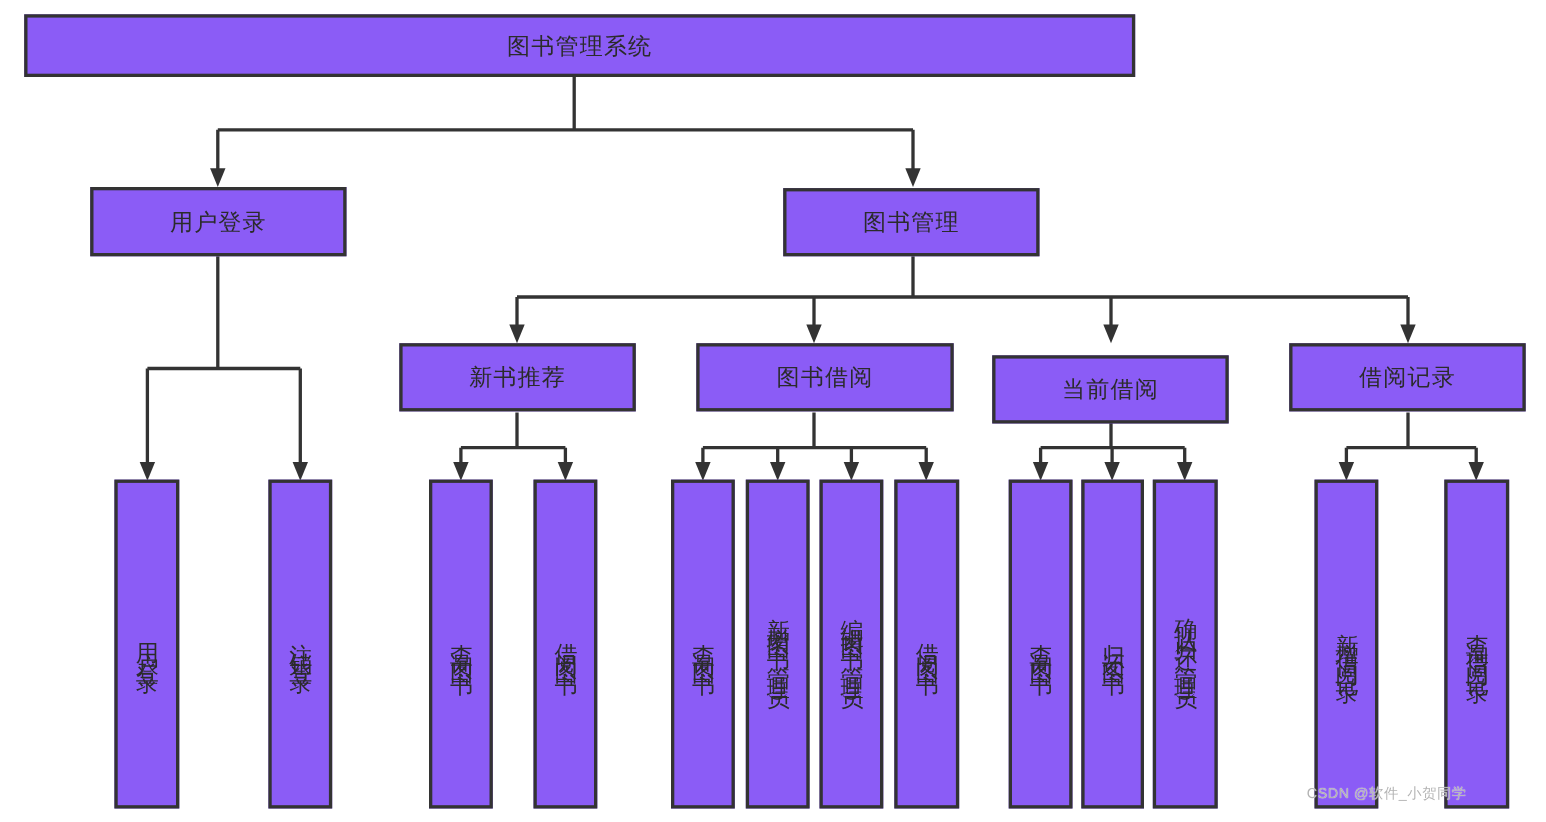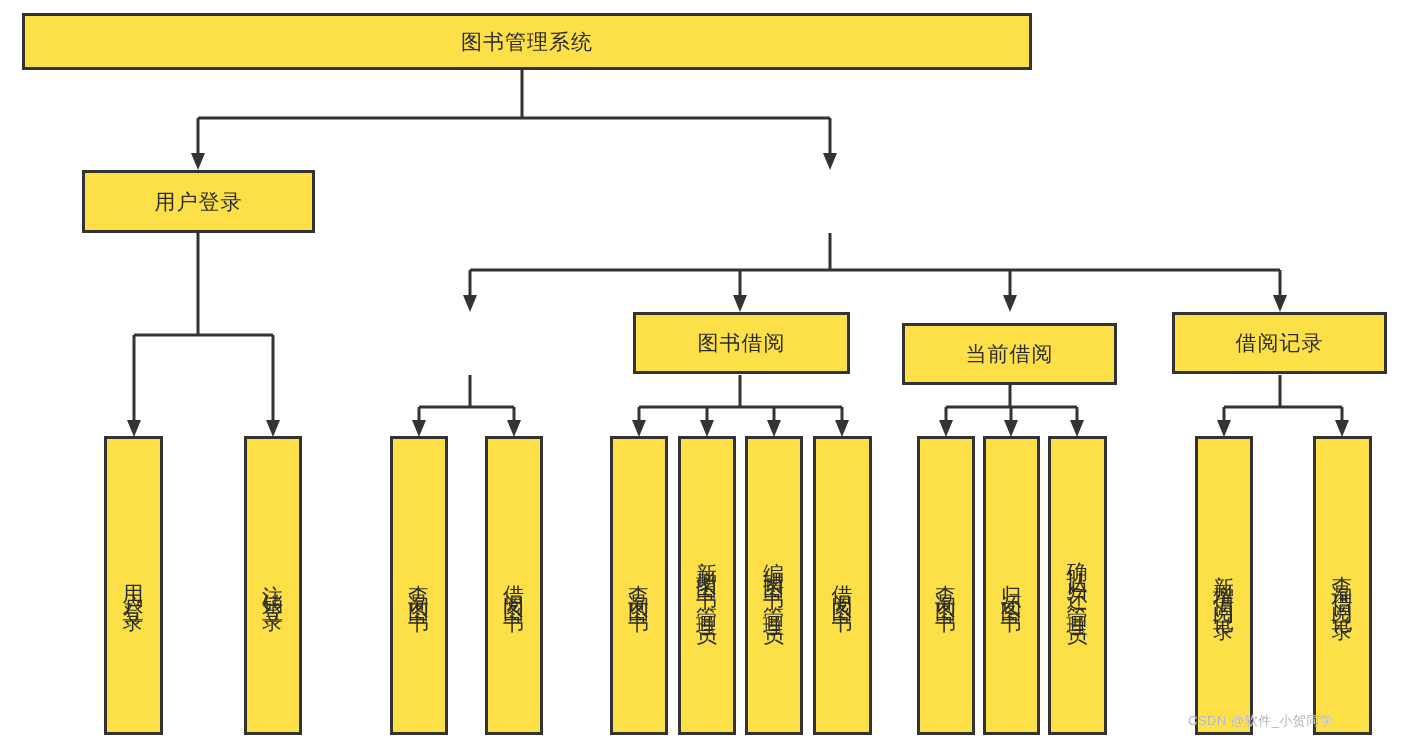--- a/index.html
+++ b/index.html
@@ -8,21 +8,21 @@
     width: 1405px;
     height: 747px;
     background: #ffffff;
     font-family: "Liberation Sans", sans-serif;
     overflow: hidden;
   }
   .stage svg { position: absolute; left: 0; top: 0; }
   .box {
     position: absolute;
     box-sizing: border-box;
-    background: #fde047;
+    background: #8b5cf6;
     border: 3px solid #333333;
     display: flex;
     align-items: center;
     justify-content: center;
     color: #2b2b2b;
   }
   .hbox .lbl {
     font-size: 21px;
     letter-spacing: 1px;
     white-space: nowrap;
@@ -85,22 +85,28 @@
     <use href="#arr" transform="translate(1342,437)"></use>
   </svg>
 
   <div class="box hbox" style="left:22px;top:13px;width:1010px;height:57px">
     <span class="lbl">图书管理系统</span>
   </div>
 
   <div class="box hbox" style="left:82px;top:170px;width:233px;height:63px">
     <span class="lbl">用户登录</span>
   </div>
+  <div class="box hbox" style="left:712px;top:171px;width:233px;height:62px">
+    <span class="lbl">图书管理</span>
+  </div>
 
-  <div class="box hbox" style="left:633px;top:312px;width:217px;height:62px">
+  <div class="box hbox" style="left:363px;top:312px;width:215px;height:62px">
+    <span class="lbl">新书推荐</span>
+  </div>
+  <div class="box hbox" style="left:633px;top:312px;width:234px;height:62px">
     <span class="lbl">图书借阅</span>
   </div>
   <div class="box hbox" style="left:902px;top:323px;width:215px;height:62px">
     <span class="lbl">当前借阅</span>
   </div>
   <div class="box hbox" style="left:1172px;top:312px;width:215px;height:62px">
     <span class="lbl">借阅记录</span>
   </div>
 
   <div class="box vbox" style="left:104px;top:436px;width:59px;height:299px">

